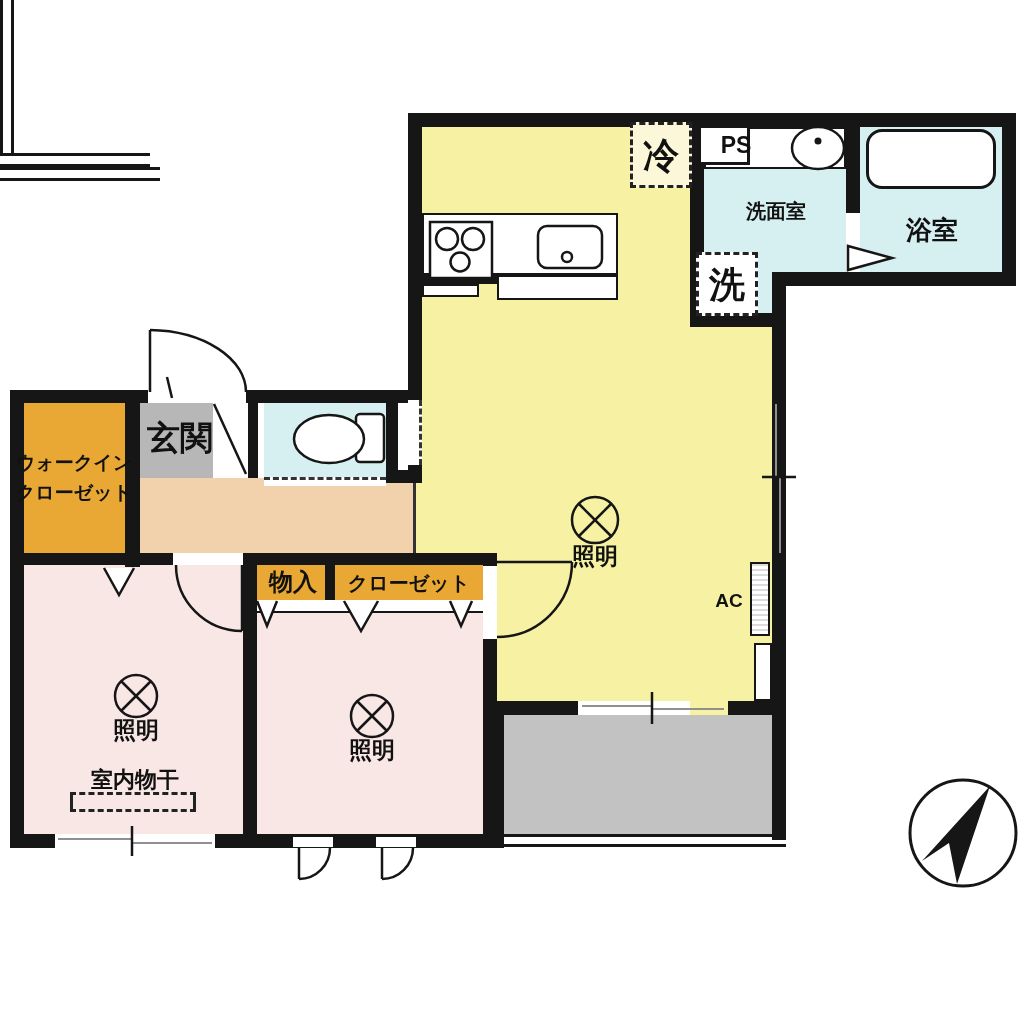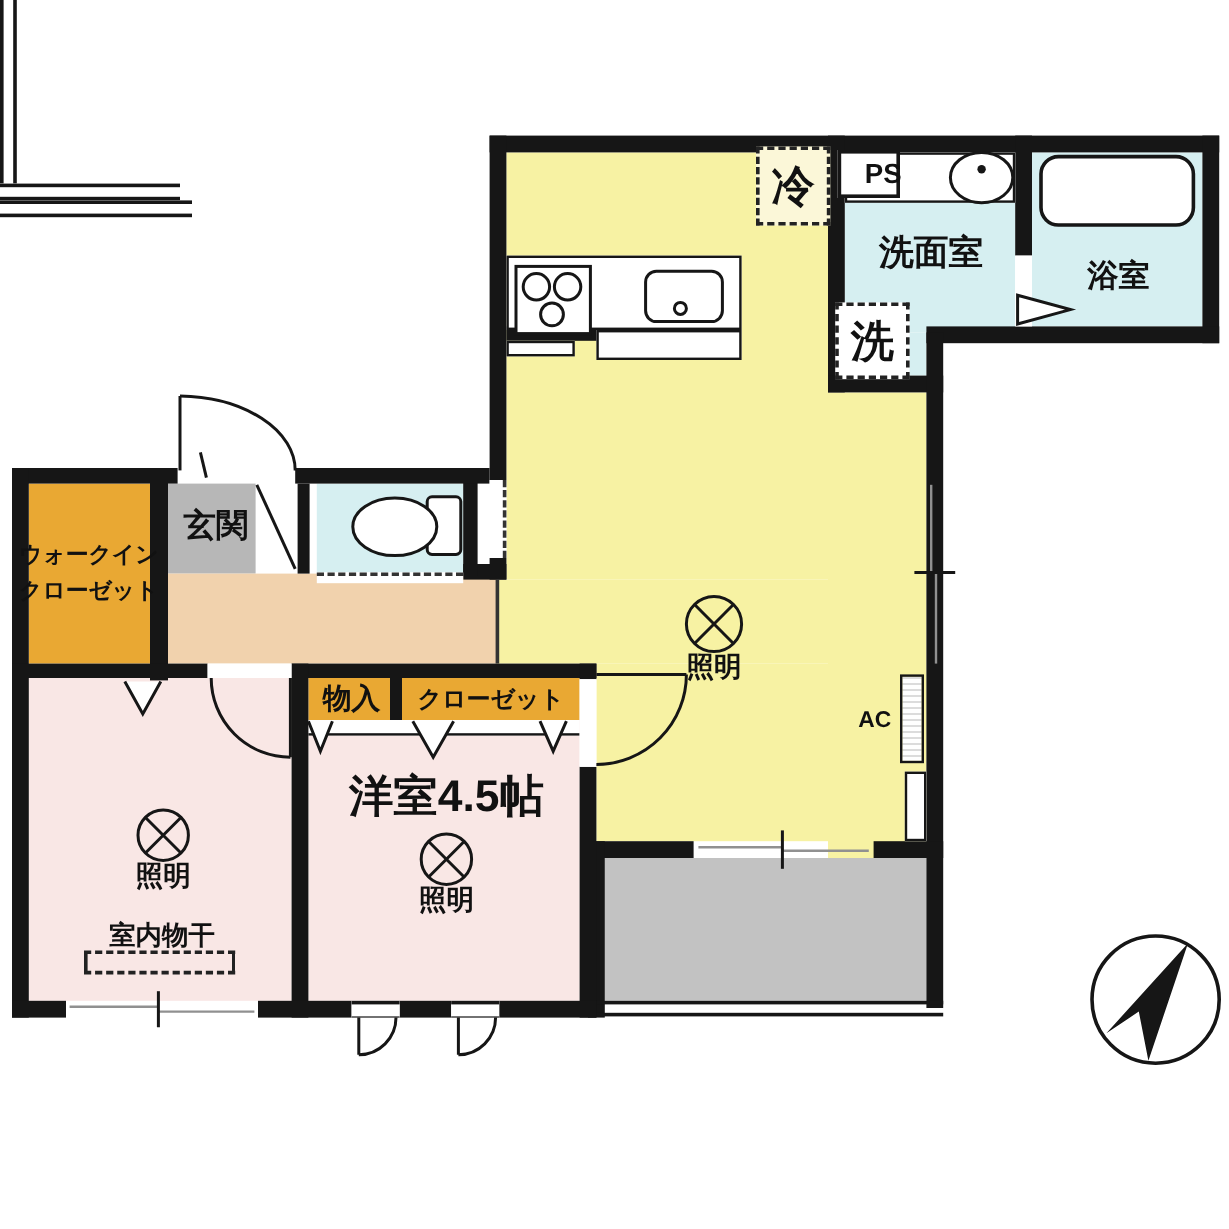--- a/index.html
+++ b/index.html
@@ -194,25 +194,24 @@
 
     <g>
       <circle cx="963" cy="833" r="53" fill="#fff" stroke-width="3"></circle>
       <path d="M 990 786 L 957 884 L 949 843 L 922 861 Z" fill="#161616" stroke="none"></path>
     </g>
   </svg>
 
   <div class="lbl" style="left:595px;top:556px;font-size:23px;">照明</div>
   <div class="lbl" style="left:136px;top:730px;font-size:23px;">照明</div>
   <div class="lbl" style="left:135px;top:780px;font-size:22px;">室内物干</div>
-  <div class="lbl" style="left:372px;top:664px;font-size:37px;">洋室4.5帖</div>
   <div class="lbl" style="left:372px;top:750px;font-size:23px;">照明</div>
-  <div class="lbl" style="left:776px;top:211px;font-size:29px;">洗面室</div>
+  <div class="lbl" style="left:776px;top:211px;font-size:20px;">洗面室</div>
   <div class="lbl" style="left:932px;top:230px;font-size:26px;">浴室</div>
-  <div class="lbl" style="left:180px;top:438px;font-size:27px;">玄関</div>
+  <div class="lbl" style="left:180px;top:438px;font-size:33px;">玄関</div>
   <div class="lbl" style="left:74px;top:478px;font-size:19px;line-height:30px;">
     <span style="display:block;font-family:Liberation Serif, serif;">ウォークイン</span>
     <span style="display:block;">クローゼット</span>
   </div>
   <div class="lbl" style="left:293px;top:582px;font-size:24px;">物入</div>
   <div class="lbl" style="left:409px;top:583px;font-size:20px;">クローゼット</div>
   <div class="lbl" style="left:661px;top:156px;font-size:36px;">冷</div>
   <div class="lbl" style="left:727px;top:285px;font-size:36px;">洗</div>
   <div class="lbl" style="left:724px;top:145px;font-size:23px;margin-left:12px;">PS</div>
   <div class="lbl" style="left:729px;top:601px;font-size:19px;">AC</div>

